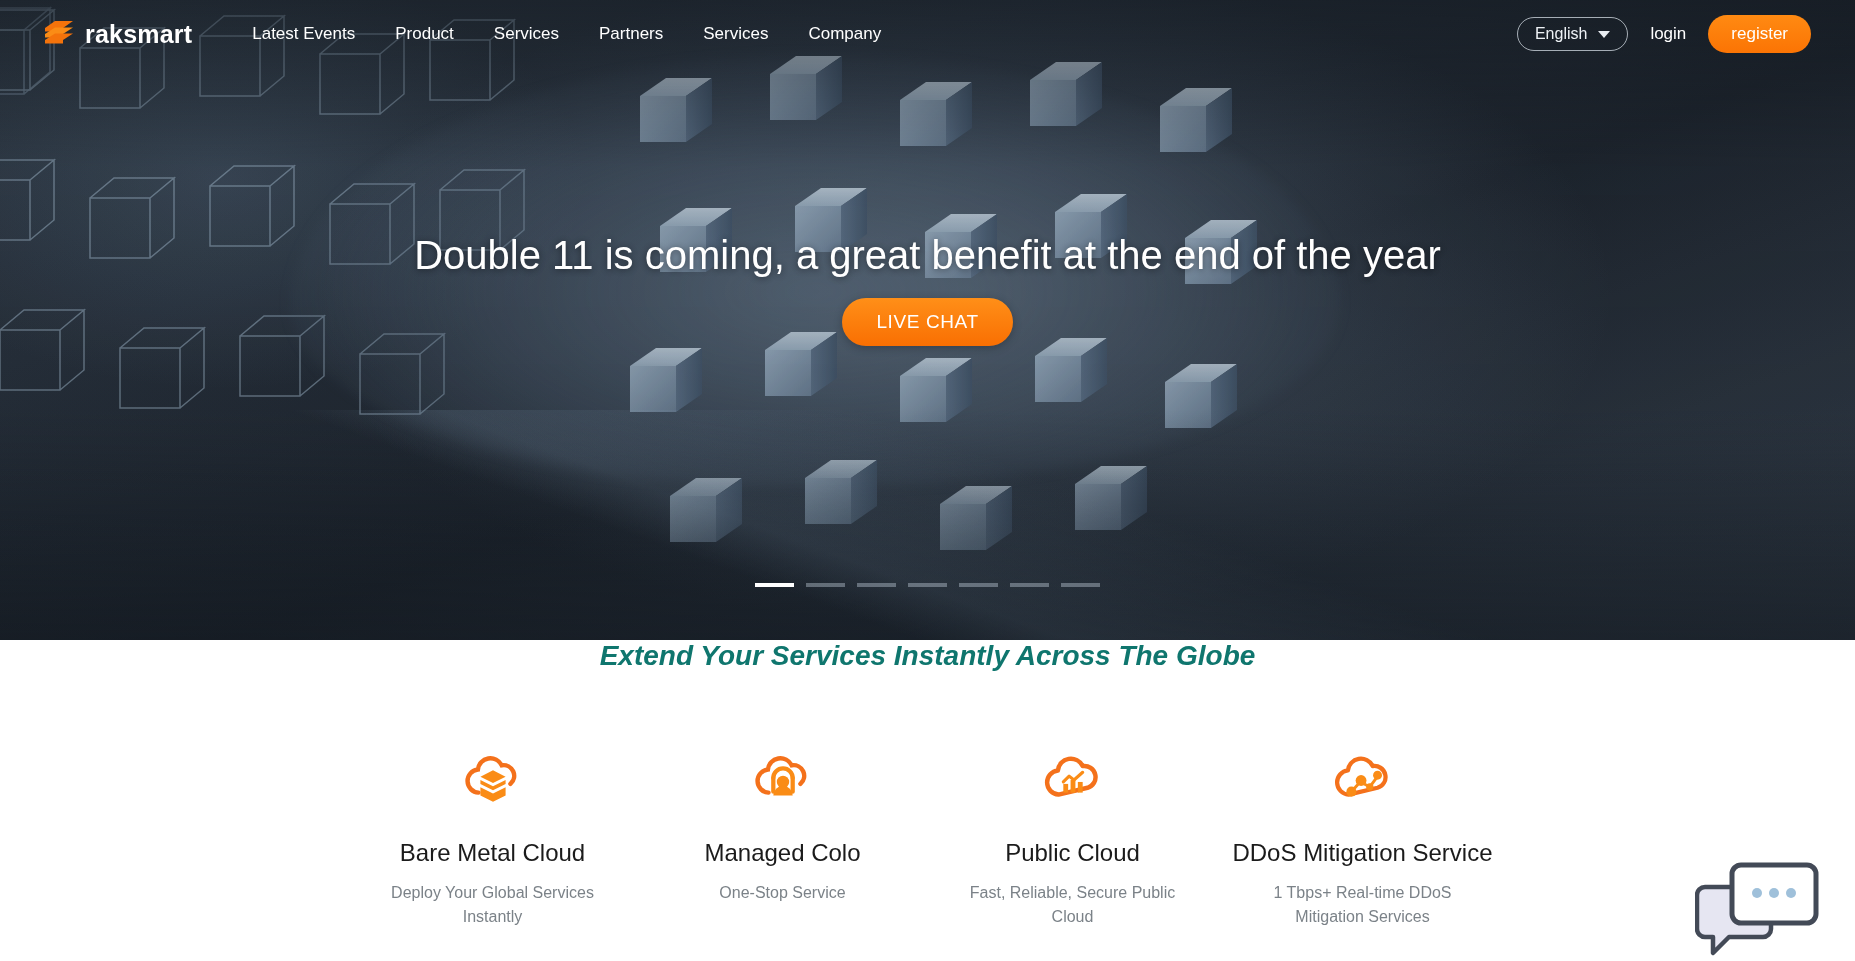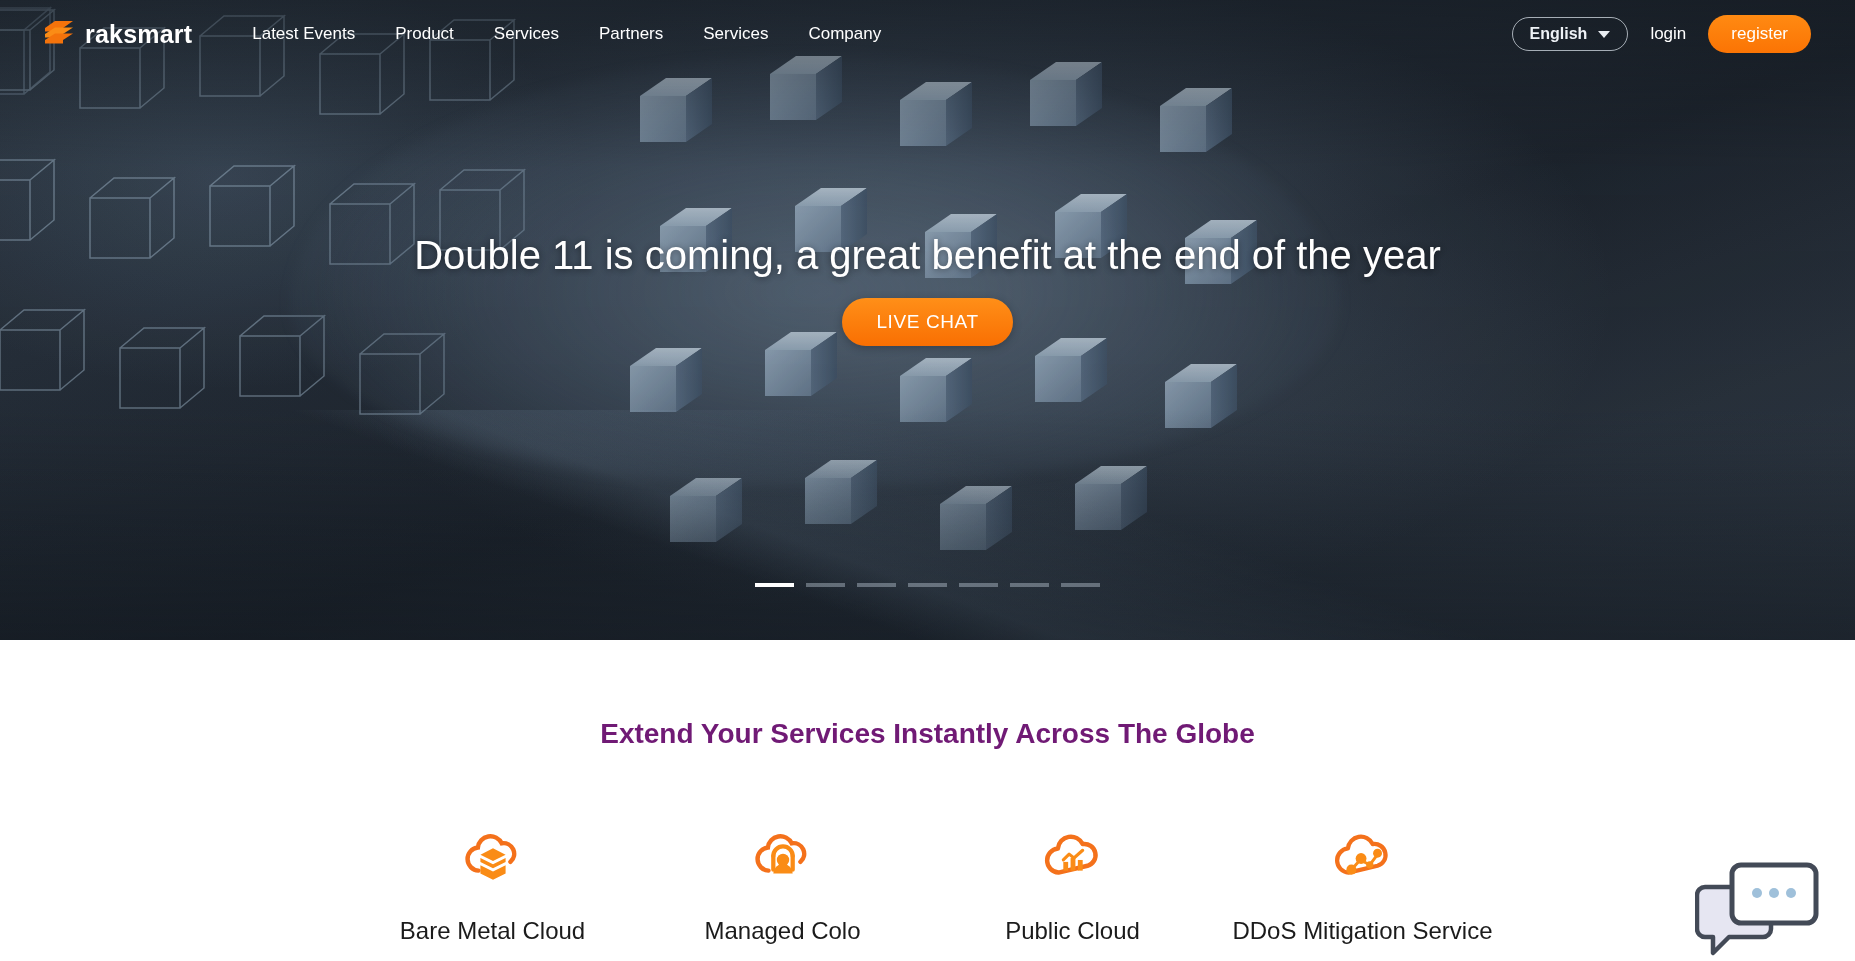--- a/index.html
+++ b/index.html
@@ -81,21 +81,20 @@
     display:flex; align-items:center; gap:22px;
   }
   .lang {
     display:flex; align-items:center; gap:11px;
     border:1px solid rgba(214,222,230,0.75);
     border-radius:20px;
     padding:7px 17px;
     color:#eef2f6;
     font-size:16px;
     cursor:pointer;
-    font-weight:bold;
   }
   .caret {
     width:0; height:0;
     border-left:6px solid transparent;
     border-right:6px solid transparent;
     border-top:7px solid #e8edf2;
   }
   .login-link { color:#ffffff; font-size:17px; cursor:pointer; }
   .register-btn {
     background:linear-gradient(to bottom, #ff8a12 0%, #fb7404 100%);
@@ -152,24 +151,24 @@
     width:39px; height:4px;
     background:rgba(200,212,224,0.40);
     cursor:pointer;
   }
   .dot.active { background:#ffffff; }
 
   
   .services { width:1855px; background:#ffffff; }
   .section-title {
     text-align:center;
-    margin-top:78px;
     font-size:28px;
     font-weight:bold;
-    color:#701a75;
+    color:#0f766e;
+    font-style:italic;
   }
   .cards {
     display:flex;
     justify-content:center;
     margin-top:78px;
     gap:0;
   }
   .card {
     width:290px;
     display:flex; flex-direction:column; align-items:center;

